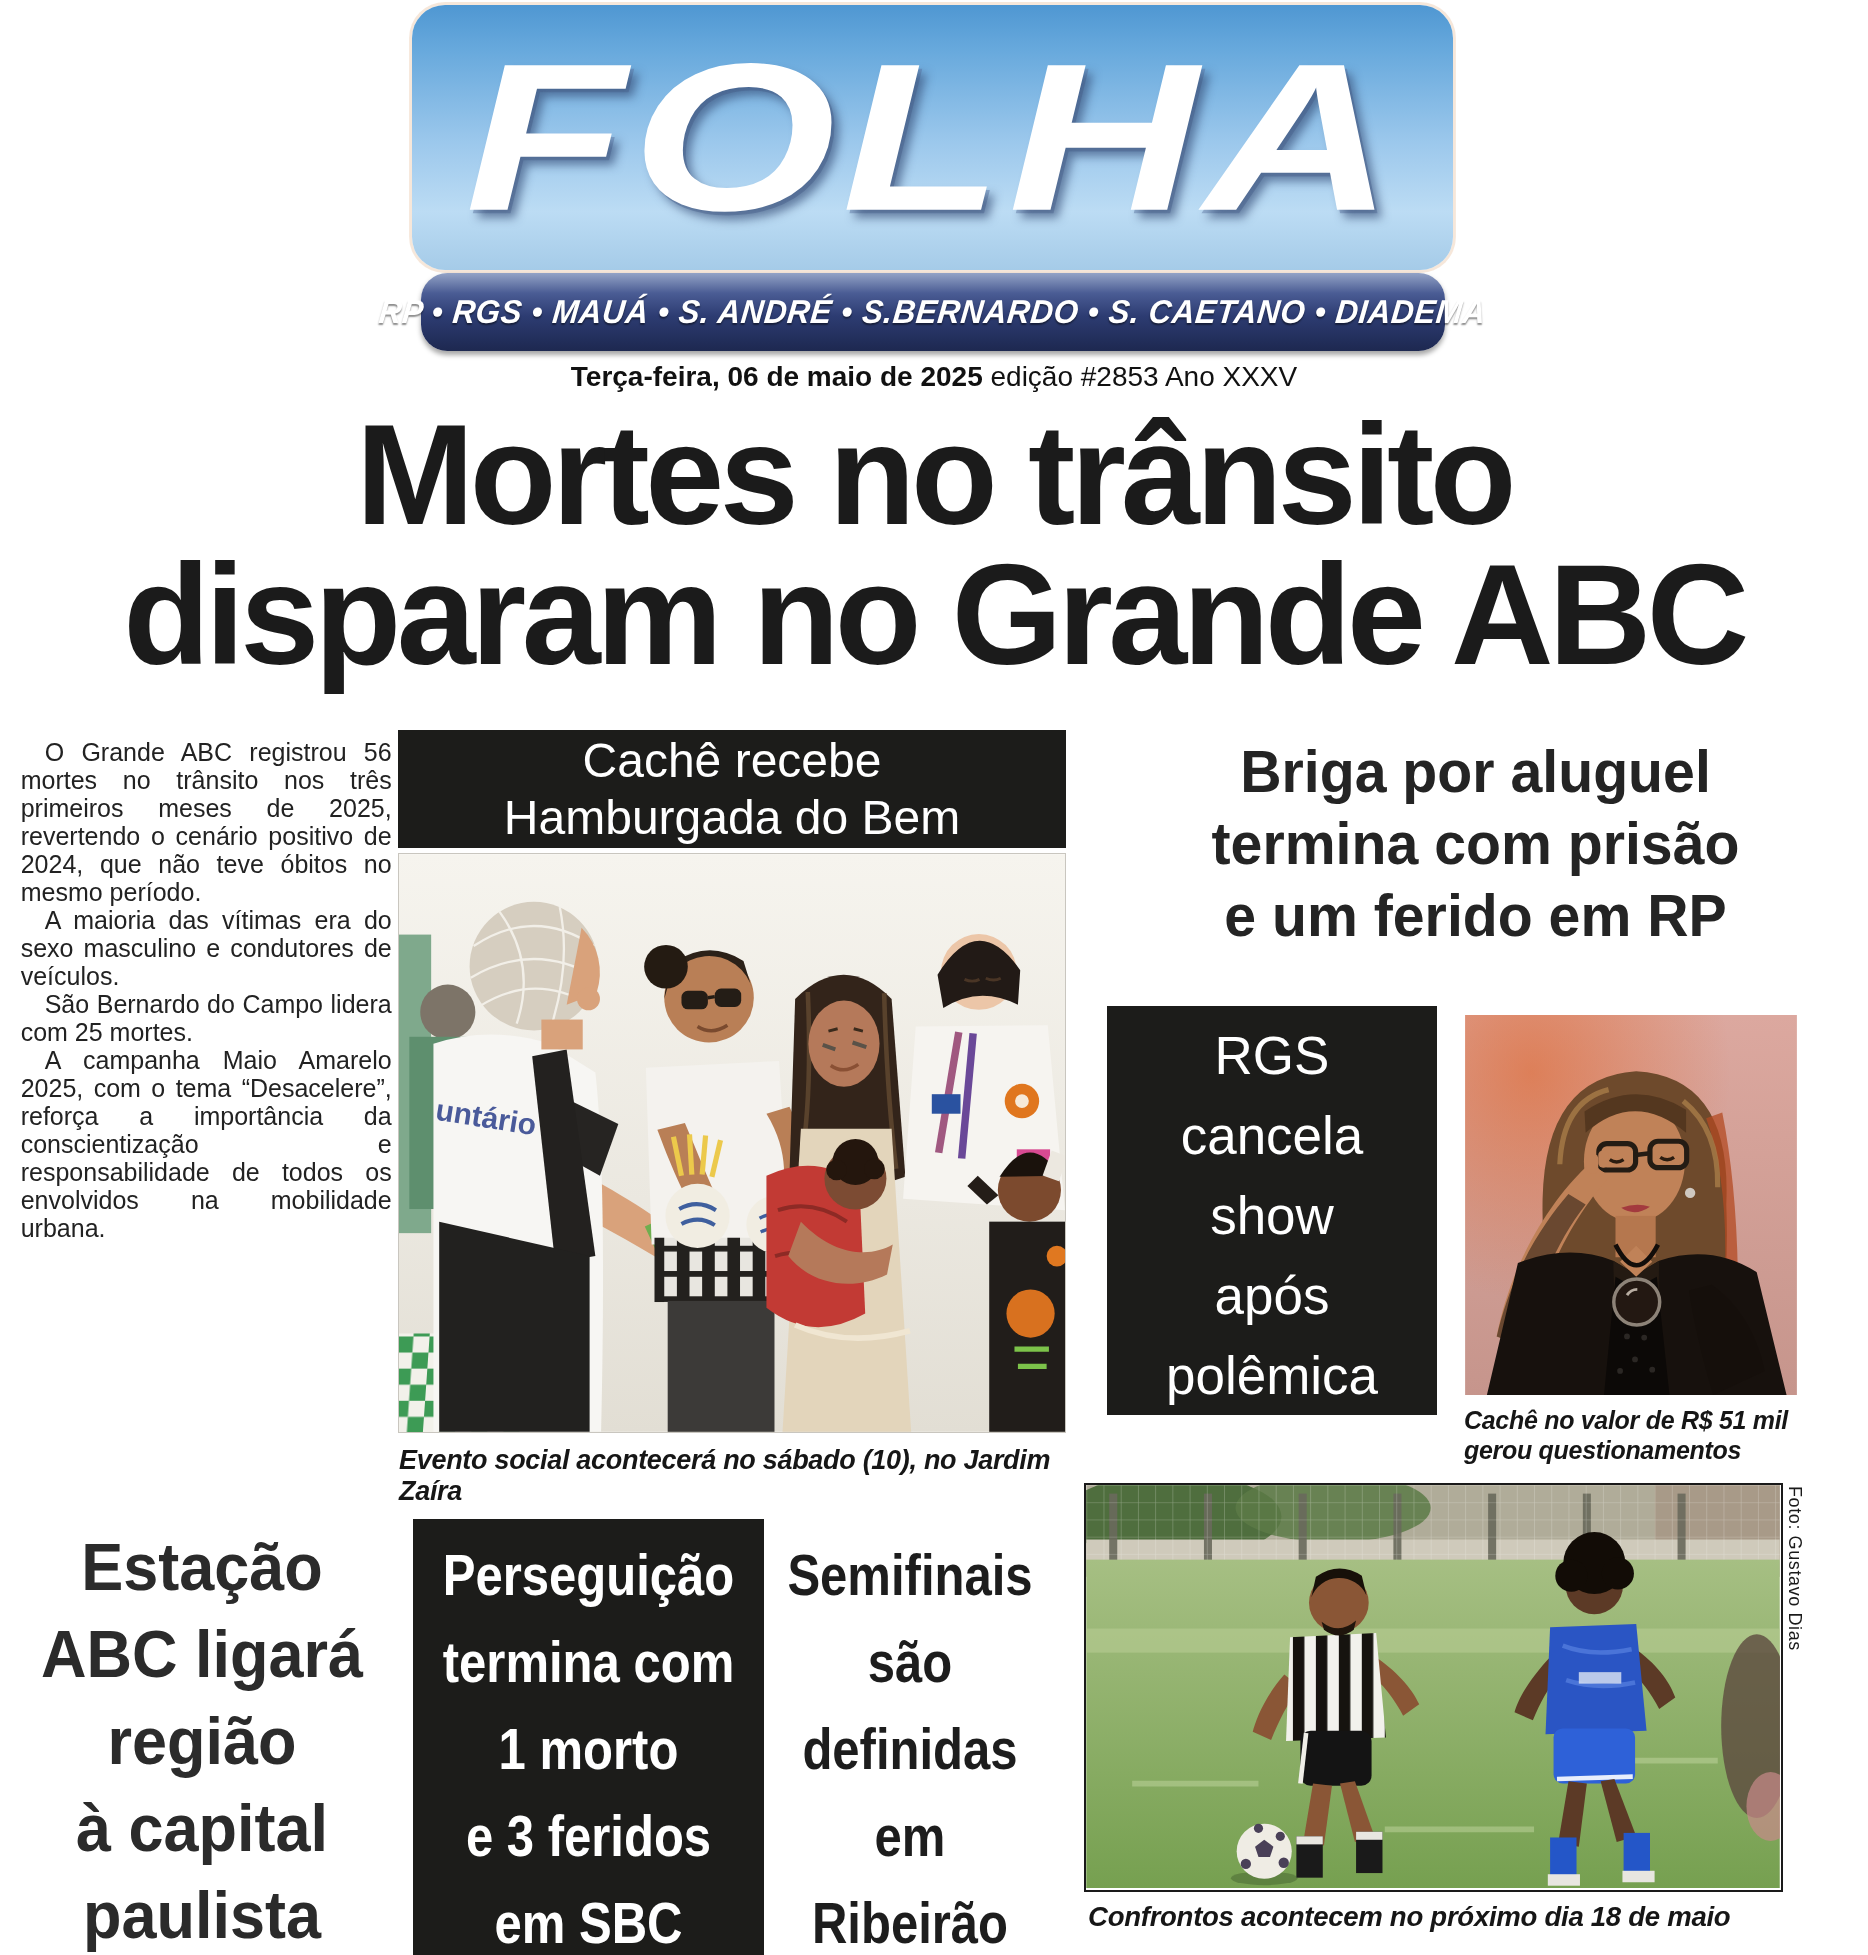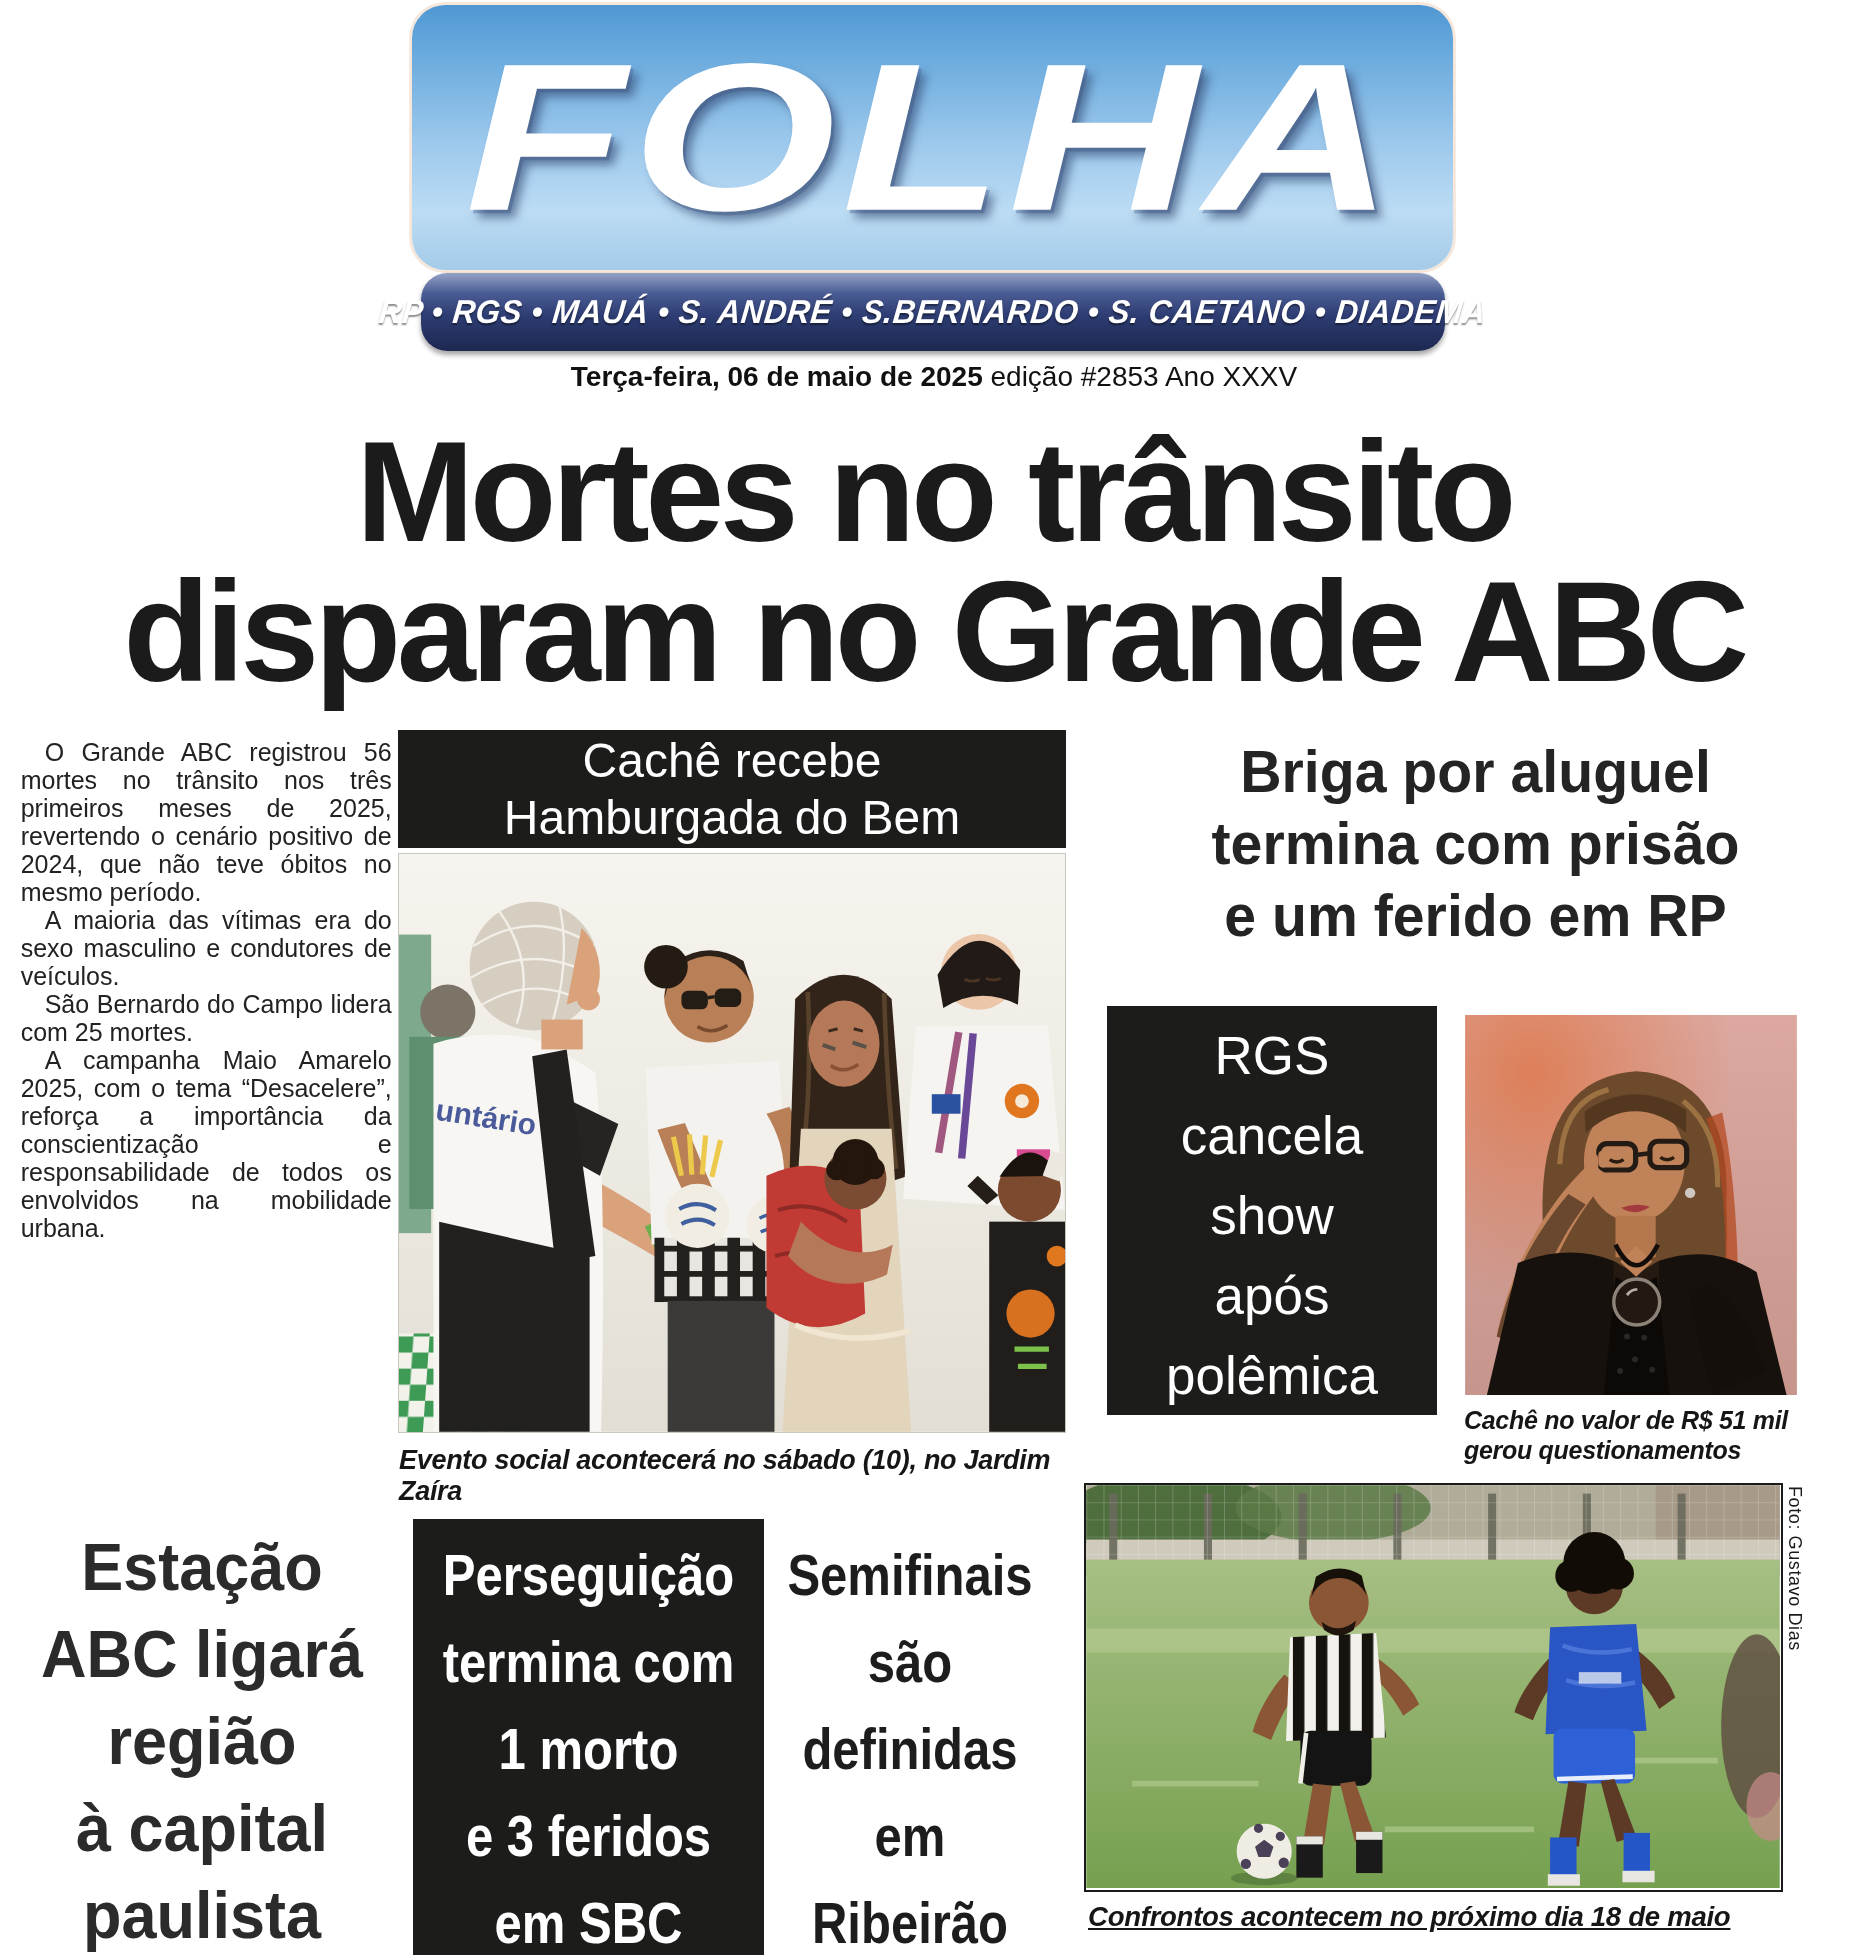--- a/index.html
+++ b/index.html
@@ -16,21 +16,21 @@
   .navy-bar{position:absolute;left:421px;top:273px;width:1024px;height:78px;border-radius:26.4px;
     background:linear-gradient(180deg,#93a3c6 0%,#4a5c94 26%,#2d3c72 55%,#1d2850 100%);
     display:flex;align-items:center;justify-content:center;box-shadow:0 3.4px 5.7px rgba(0,0,0,.35);}
   .navy-bar span{color:#ffffff;font-weight:bold;font-style:italic;font-size:33px;letter-spacing:0.6px;
     display:inline-block;transform:scaleX(0.95) skewX(-6deg);white-space:nowrap;
     text-shadow:0 1.7px 1.7px rgba(0,0,0,.45);}
   .dateline{position:absolute;left:0;top:361px;width:100%;text-align:center;font-size:28px;color:#111;}
   .dateline .d-bold{font-weight:bold;}
 
   
-  .main-headline{position:absolute;left:0;top:422px;width:100%;text-align:center;
+  .main-headline{position:absolute;left:0;top:405px;width:100%;text-align:center;
     font-weight:bold;color:#1b1b1b;font-size:142px;line-height:140px;letter-spacing:-4.6px;}
   .main-headline div{white-space:nowrap;}
 
   
   .lead-col{position:absolute;left:20.7px;top:738px;width:371px;font-size:25px;line-height:28px;
     text-align:justify;color:#222;}
   .lead-col p{margin:0;text-indent:24px;}
 
   .estacao{position:absolute;left:8px;top:1523px;width:388px;text-align:center;color:#2b2b2b;
     font-weight:bold;font-size:67px;line-height:87px;}
@@ -55,21 +55,21 @@
     font-weight:bold;font-size:59px;line-height:72px;}
   .briga div{white-space:nowrap;transform:scaleX(0.97);transform-origin:50% 0;}
   .rgs-box{position:absolute;left:1107px;top:1006px;width:330px;height:409px;background:#1c1c1a;
     color:#fff;text-align:center;font-size:53px;line-height:80px;padding-top:10px;box-sizing:border-box;}
   .photo-frame2{position:absolute;left:1465px;top:1015px;width:332px;height:380px;}
   .cap-rgs{position:absolute;left:1464px;top:1405px;width:368px;font-size:25px;line-height:30px;}
   .photo-frame3{position:absolute;left:1084px;top:1483px;width:699px;height:409px;
     border:2.9px solid #1a1a1a;box-sizing:border-box;}
   .photo-credit{position:absolute;left:1784px;top:1486px;height:322px;writing-mode:vertical-rl;
     font-size:18px;color:#1a1a1a;letter-spacing:0.6px;}
-  .cap-futebol{position:absolute;left:1088px;top:1901px;width:769px;font-size:27.6px;text-decoration:underline;}
+  .cap-futebol{position:absolute;left:1088px;top:1901px;width:769px;font-size:27.6px;}
 
   svg{display:block;}
 </style>
 </head>
 <body>
 
 <div id="page">
 
   <div class="logo-box">
     <span class="logo-text">FOLHA</span>

